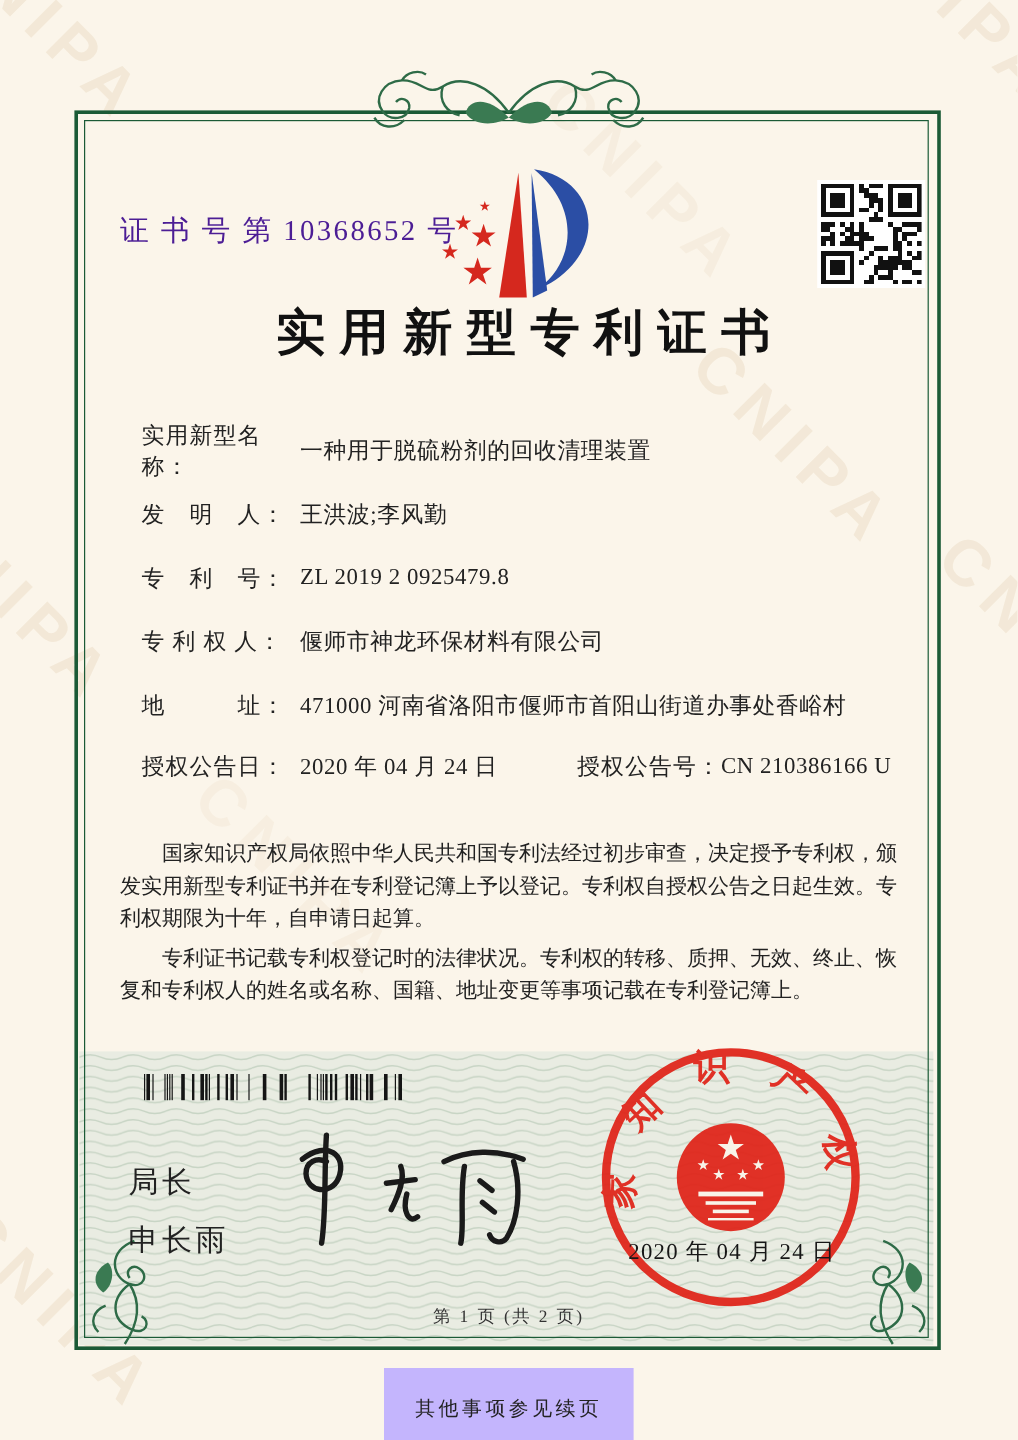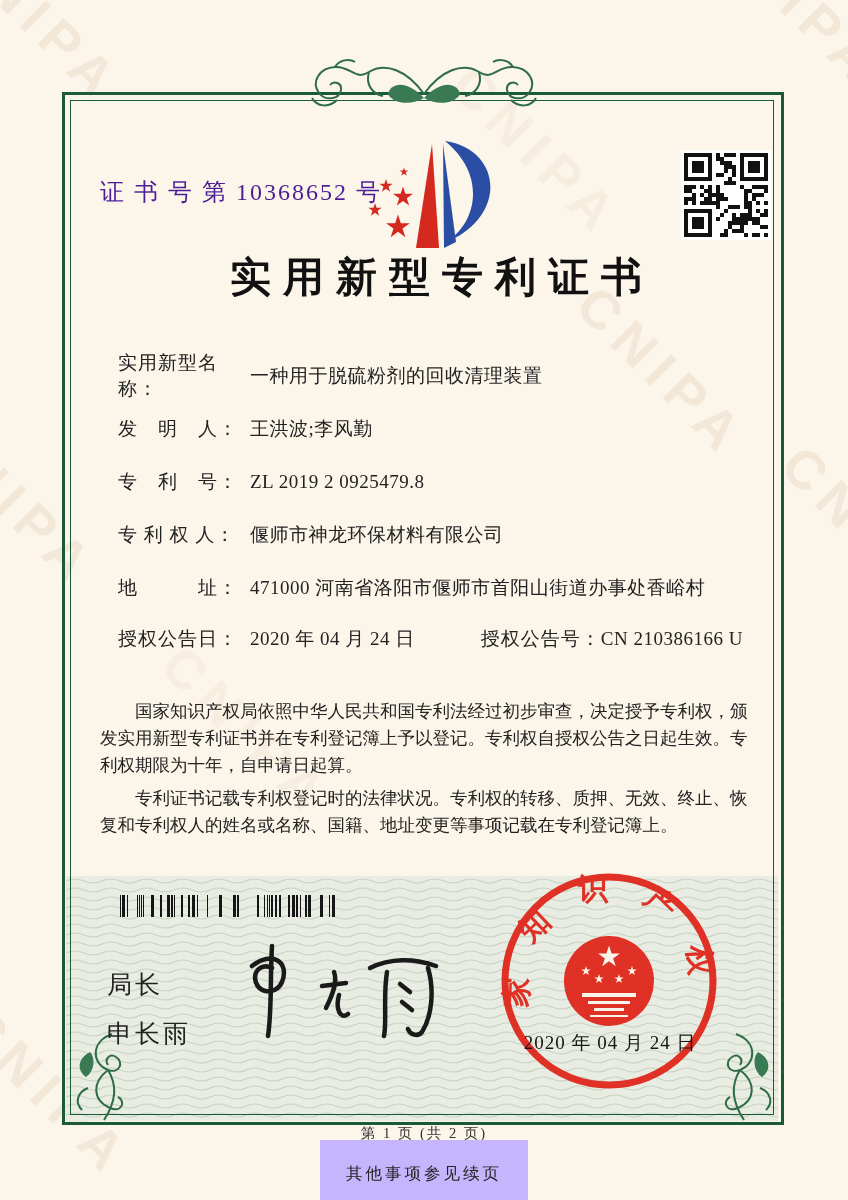--- a/index.html
+++ b/index.html
@@ -37,21 +37,21 @@
   .paras p{margin:0 0 6px 0;text-indent:2em;}
   .barcode{position:absolute;left:120px;top:895px;}
   .officer{position:absolute;left:107px;top:968px;font-size:25px;color:#222;}
   .officer div{margin-bottom:16px;letter-spacing:3px;}
   .signature{position:absolute;left:238px;top:938px;}
   .seal{position:absolute;left:494px;top:866px;}
   .seal-date{
     position:absolute;left:500px;top:1030px;width:220px;text-align:center;
     font-size:19px;color:#161616;letter-spacing:1px;
   }
-  .page-info{position:absolute;left:0;top:1088px;width:848px;text-align:center;font-size:14.5px;color:#333;letter-spacing:2px;margin-top:36px;}
+  .page-info{position:absolute;left:0;top:1088px;width:848px;text-align:center;font-size:14.5px;color:#333;letter-spacing:2px;}
   .footer-note{
     position:absolute;left:0;top:1140px;width:848px;text-align:center;
   }
   .footer-note span{
     display:inline-block;background:#c4b5fd;padding:23px 26px;
     font-size:16.5px;letter-spacing:3px;color:#222;
   }
   .ornament{position:absolute;left:299px;top:48px;}
   .corner-fl{position:absolute;}
   .corner-fl.left{left:60px;top:1030px;}

